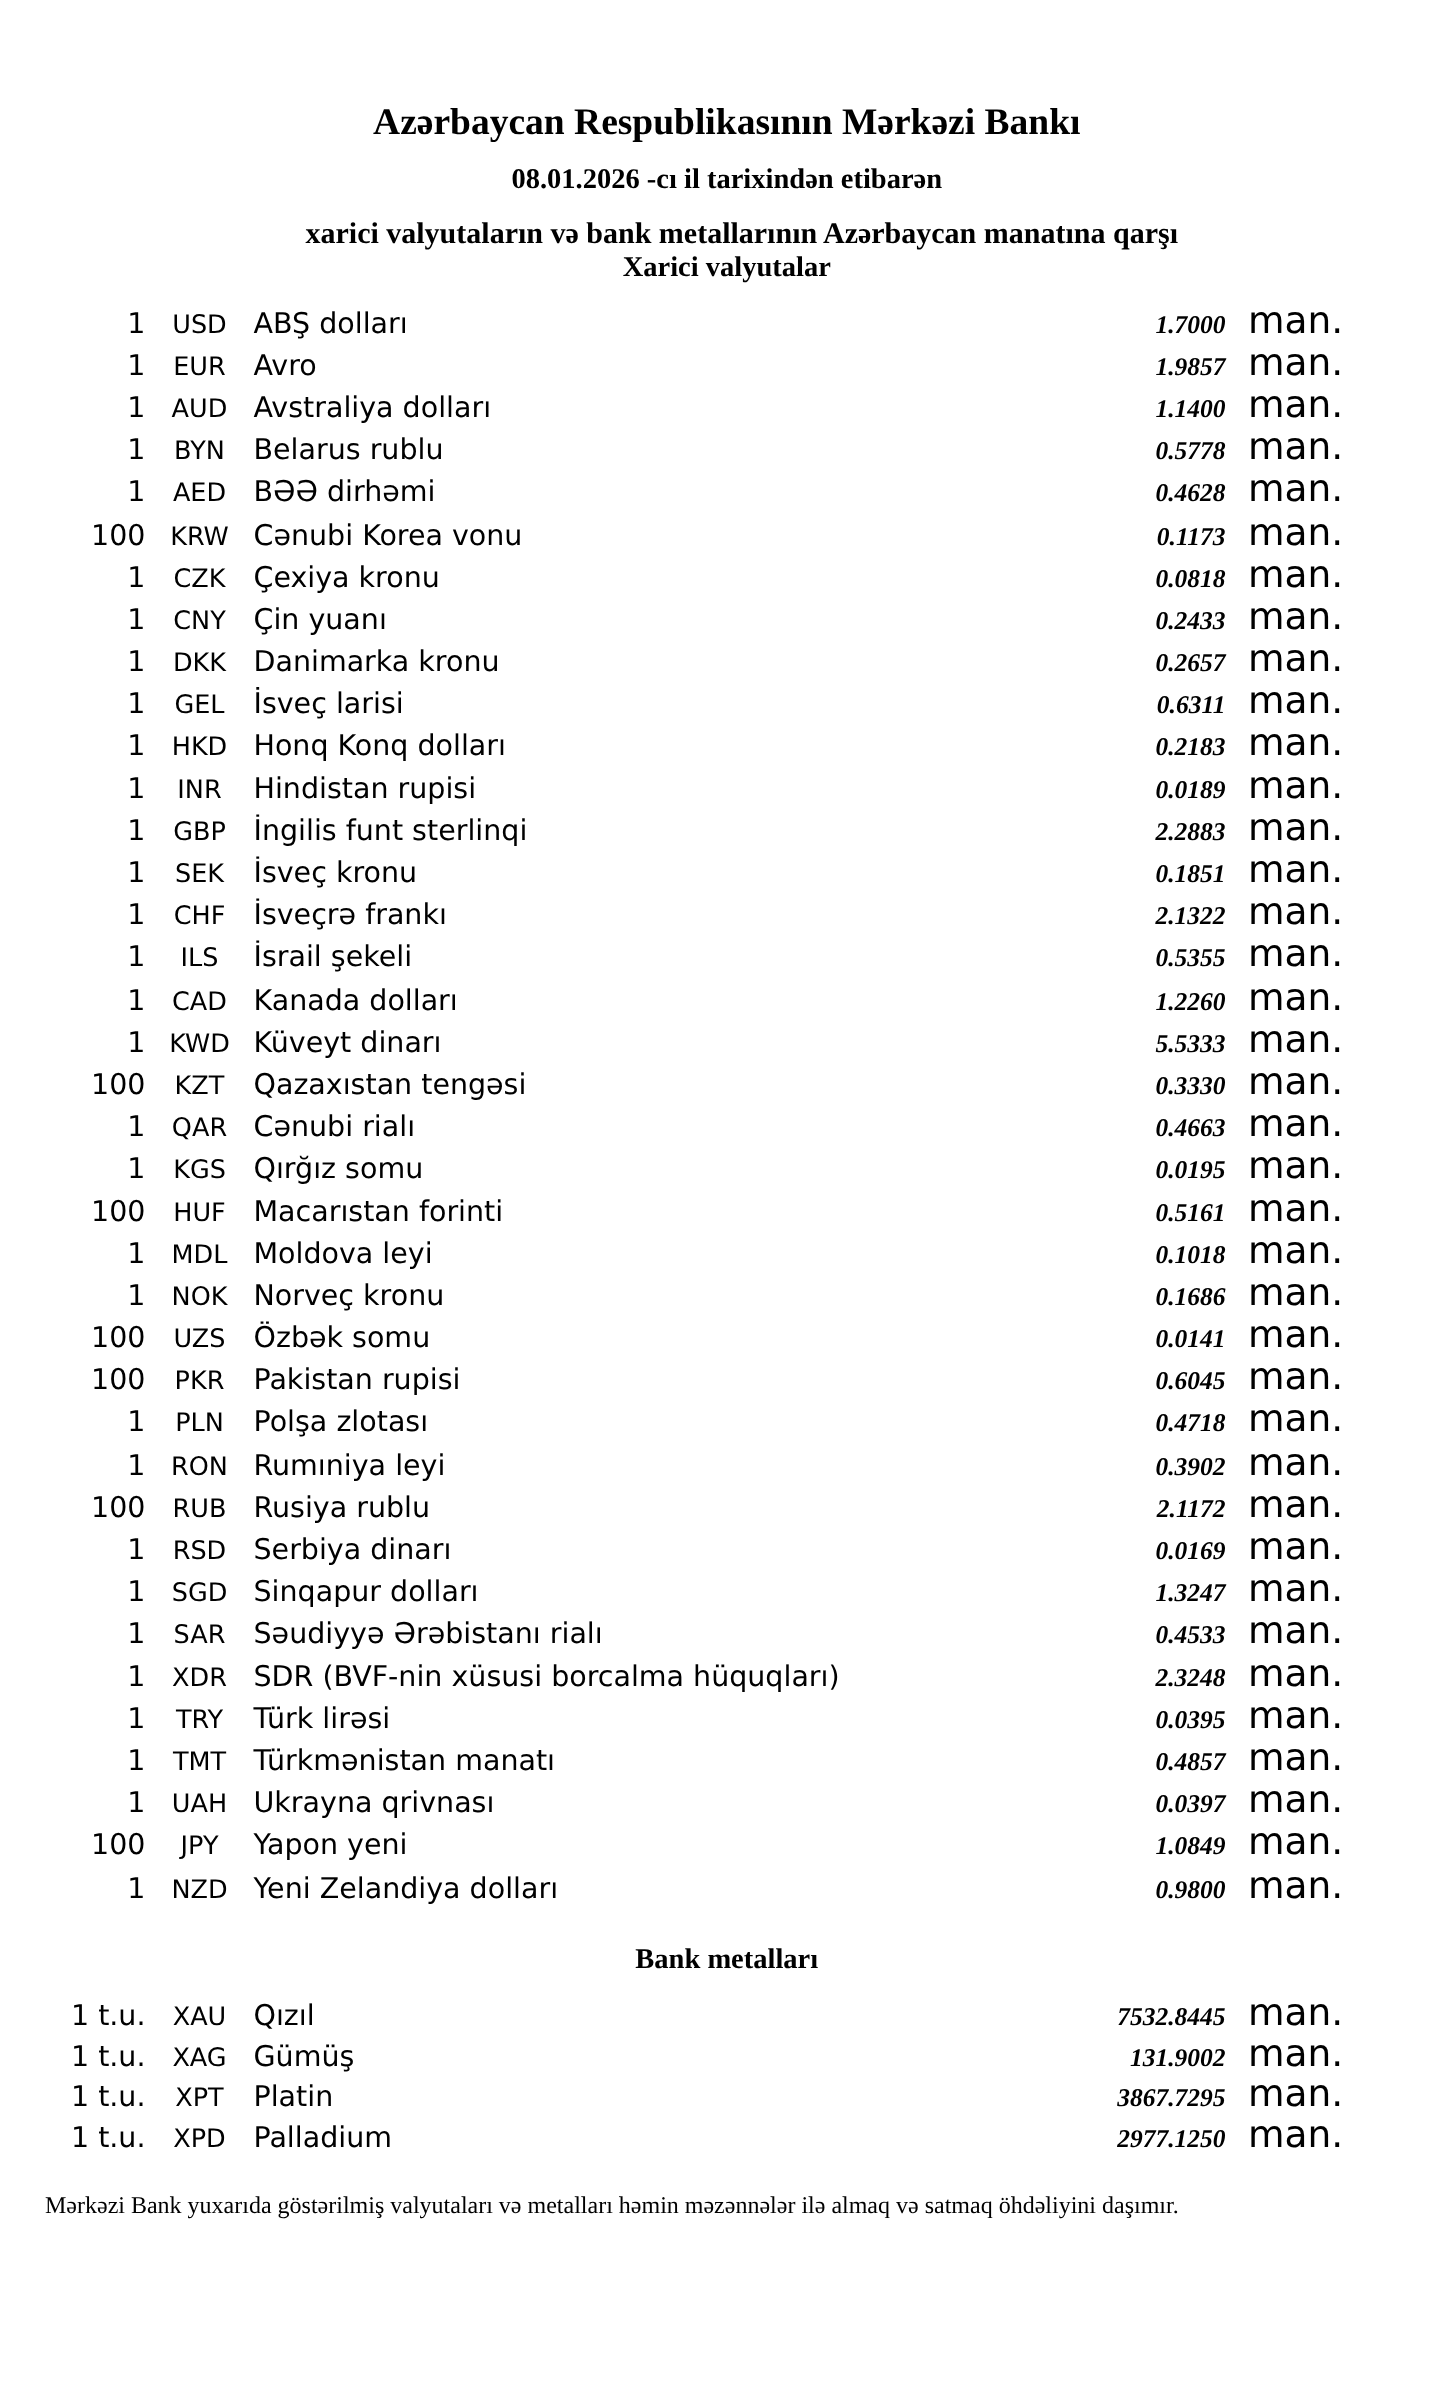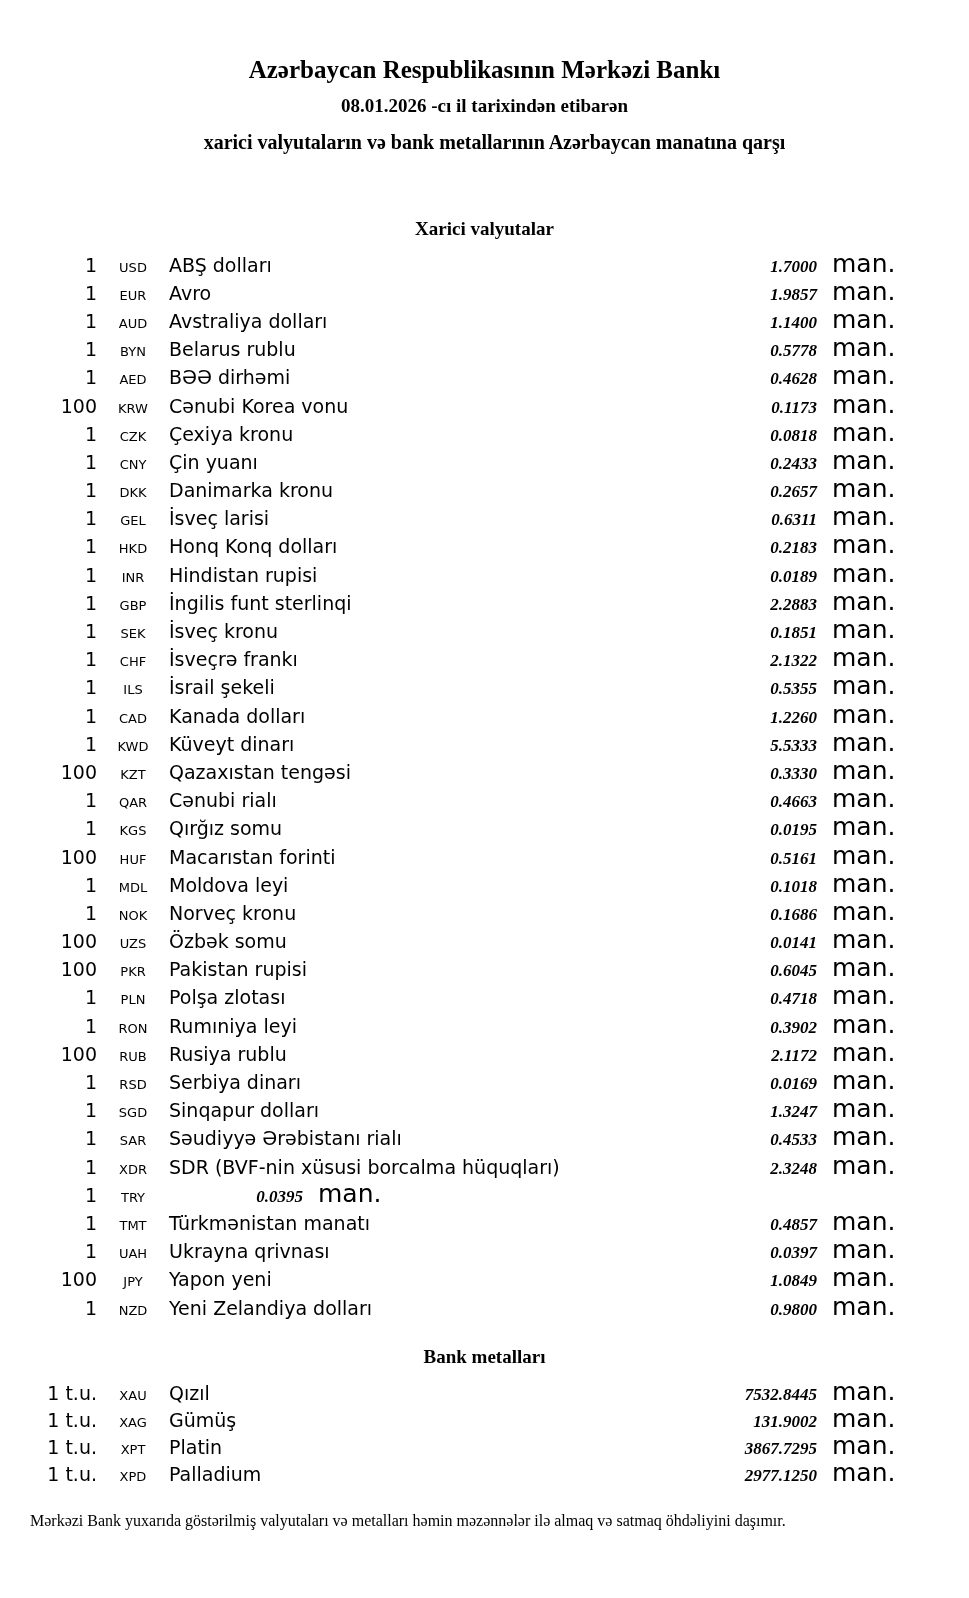--- a/index.html
+++ b/index.html
@@ -16,21 +16,21 @@
     padding-top: 55px;
     overflow: hidden;
     background: #ffffff;
   }
   .doc-title {
     font-family: "Liberation Serif", serif;
     font-weight: bold;
     font-size: 25px;
     line-height: 1.2;
     text-align: center;
-    margin: 0;
+    margin: 12px;
   }
   .date-line {
     font-family: "Liberation Serif", serif;
     font-weight: bold;
     font-size: 19px;
     line-height: 1.2;
     text-align: center;
     margin-top: 10px;
   }
   .subtitle {
@@ -42,42 +42,42 @@
     margin-top: 12px;
     margin-left: 20px;
   }
   .section-title {
     font-family: "Liberation Serif", serif;
     font-weight: bold;
     font-size: 19px;
     line-height: 1.2;
     text-align: center;
   }
-  .section-title.currencies { margin-top: 64px; }
+  .section-title.currencies { }
   .section-title.metals { margin-top: 26px; }
   .rate-table {
     padding: 0 85px 0 40px;
     margin-top: 8px;
   }
   .rate-row {
     display: flex;
     align-items: baseline;
     height: 28.2px;
   }
   .metals-table .rate-row { height: 27px; }
   .qty {
     width: 57px;
     text-align: right;
     font-size: 19px;
     white-space: nowrap;
   }
   .code {
     width: 60px;
     text-align: center;
-    font-size: 13px;
+    font-size: 17px;
     margin-left: 6px;
     white-space: nowrap;
   }
   .name {
     flex: 1;
     font-size: 19px;
     padding-left: 6px;
     white-space: nowrap;
     overflow: hidden;
   }
@@ -345,20 +345,21 @@
       <div class="rate-row">
         <span class="qty">1</span>
         <span class="code">XDR</span>
         <span class="name">SDR (BVF-nin xüsusi borcalma hüquqları)</span>
         <span class="rate">2.3248</span>
         <span class="unit">man.</span>
       </div>
       <div class="rate-row">
         <span class="qty">1</span>
         <span class="code">TRY</span>
+        <span class="name">Türk lirəsi</span>
         <span class="rate">0.0395</span>
         <span class="unit">man.</span>
       </div>
       <div class="rate-row">
         <span class="qty">1</span>
         <span class="code">TMT</span>
         <span class="name">Türkmənistan manatı</span>
         <span class="rate">0.4857</span>
         <span class="unit">man.</span>
       </div>

